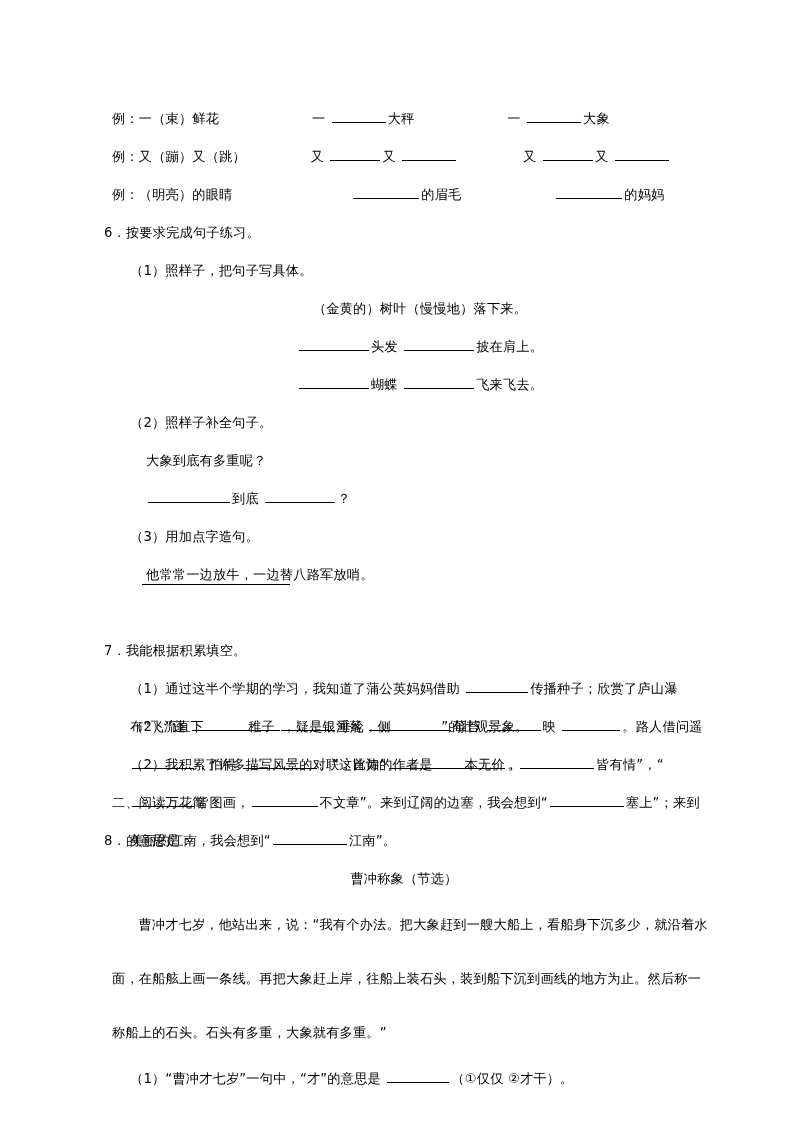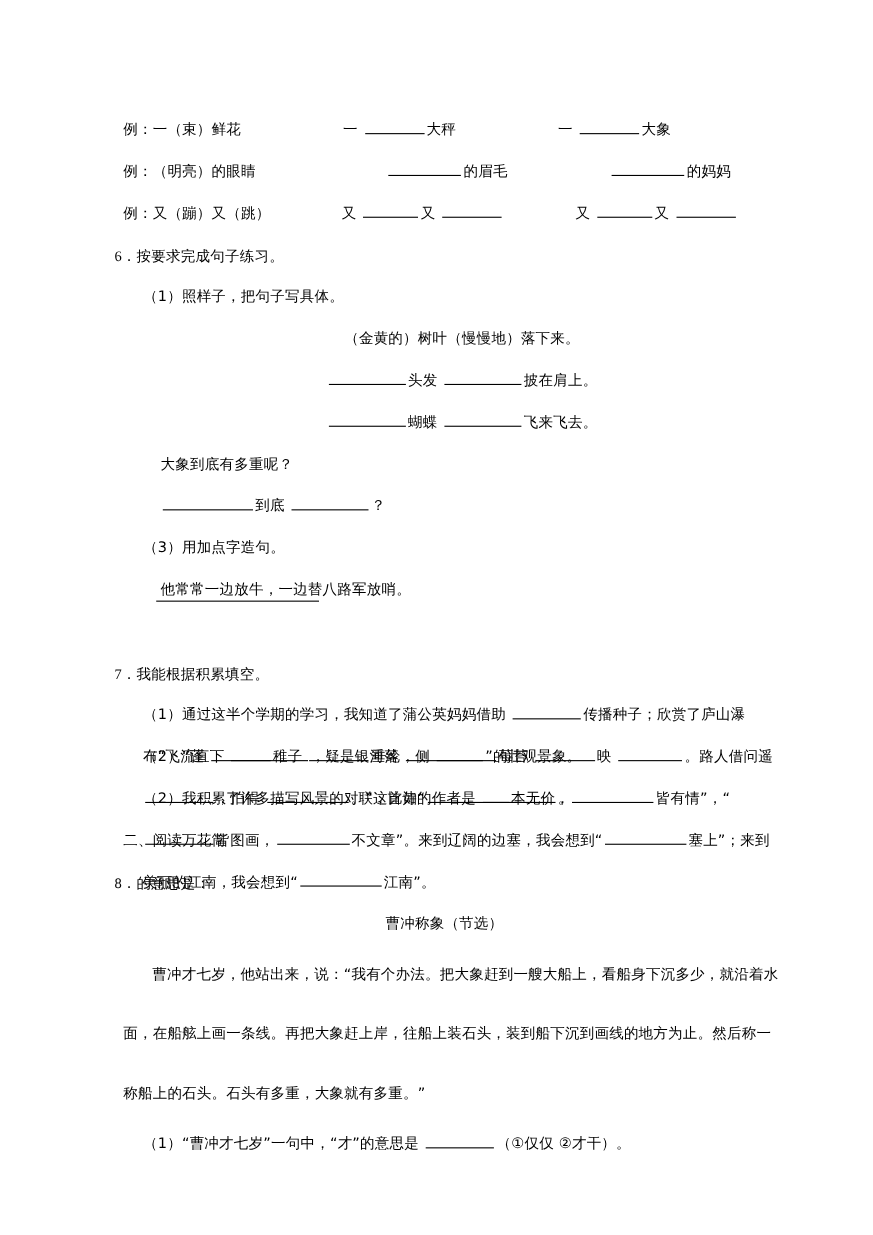--- a/index.html
+++ b/index.html
@@ -35,21 +35,21 @@
     white-space: nowrap;
     font-size: 13.2px;
     letter-spacing: 0.2px;
   }
   .line.wrap {
     white-space: normal;
     line-height: 38px;
     letter-spacing: 0.2px;
   }
   
-  .ind-num   { padding-left: 6px; font-family: Liberation Serif, serif; }   
+  .ind-num   { padding-left: 6px; }   
   .ind-sub   { padding-left: 32px; }  
   .ind-body  { padding-left: 32px; text-align: center; }
   .ind-deep  { padding-left: 48px; }
   .ind-none  { padding-left: 14px; }
   .ind-hang  { padding-left: 32px; text-indent: 0; }
 
   
   .blk {
     display: inline-block;
     border-bottom: 1.6px solid #000;
@@ -102,57 +102,58 @@
       <span>例：一（束）鲜花</span>
       <span class="gap-l"></span>
       <span>一</span>
       <span class="blk b54"></span><span>大秤</span>
       <span class="gap-l"></span>
       <span>一</span>
       <span class="blk b54"></span><span>大象</span>
     </div>
 
     <div class="line ind-none">
-      <span>例：（明亮）的眼睛</span>
-      <span class="gap-xl"></span>
-      <span class="blk b66"></span><span>的眉毛</span>
-      <span class="gap-l"></span>
-      <span class="blk b66"></span><span>的妈妈</span>
-    </div>
-
-    <div class="line ind-none">
       <span>例：又（蹦）又（跳）</span>
       <span class="gap-m"></span>
       <span>又</span>
       <span class="blk b50"></span><span>又</span>
       <span class="blk b54"></span>
       <span class="gap-m"></span>
       <span>又</span>
       <span class="blk b50"></span><span>又</span>
       <span class="blk b54"></span>
     </div>
 
+    <div class="line ind-none">
+      <span>例：（明亮）的眼睛</span>
+      <span class="gap-xl"></span>
+      <span class="blk b66"></span><span>的眉毛</span>
+      <span class="gap-l"></span>
+      <span class="blk b66"></span><span>的妈妈</span>
+    </div>
+
     <div class="line ind-num">
       <span>6．</span><span>按要求完成句子练习。</span>
     </div>
 
     <div class="line ind-sub">（1）照样子，把句子写具体。</div>
 
     <div class="line ind-body">（金黄的）树叶（慢慢地）落下来。</div>
 
     <div class="line ind-body">
       <span class="blk b70"></span><span>头发</span>
       <span class="blk b70"></span><span>披在肩上。</span>
     </div>
 
     <div class="line ind-body">
       <span class="blk b70"></span><span>蝴蝶</span>
       <span class="blk b70"></span><span>飞来飞去。</span>
     </div>
 
+    <div class="line ind-sub">（2）照样子补全句子。</div>
 
     <div class="line ind-deep">大象到底有多重呢？</div>
 
     <div class="line ind-deep">
       <span class="blk b82"></span><span>到底</span>
       <span class="blk b70"></span><span>？</span>
     </div>
 
     <div class="line ind-sub">（3）用加点字造句。</div>
 

